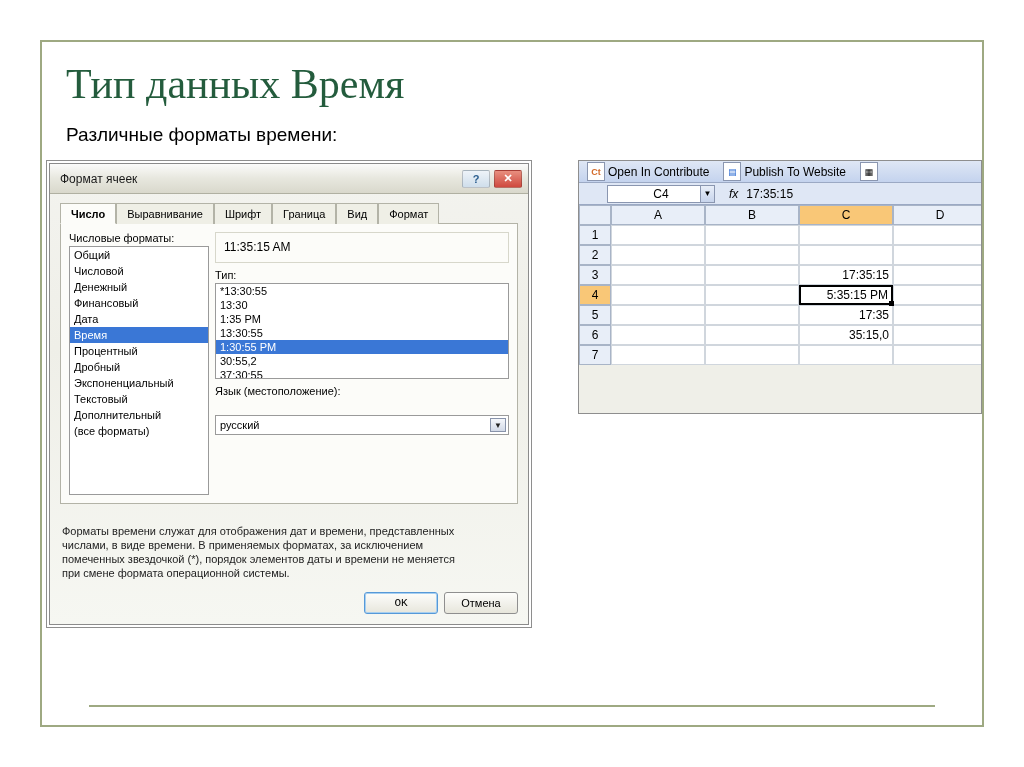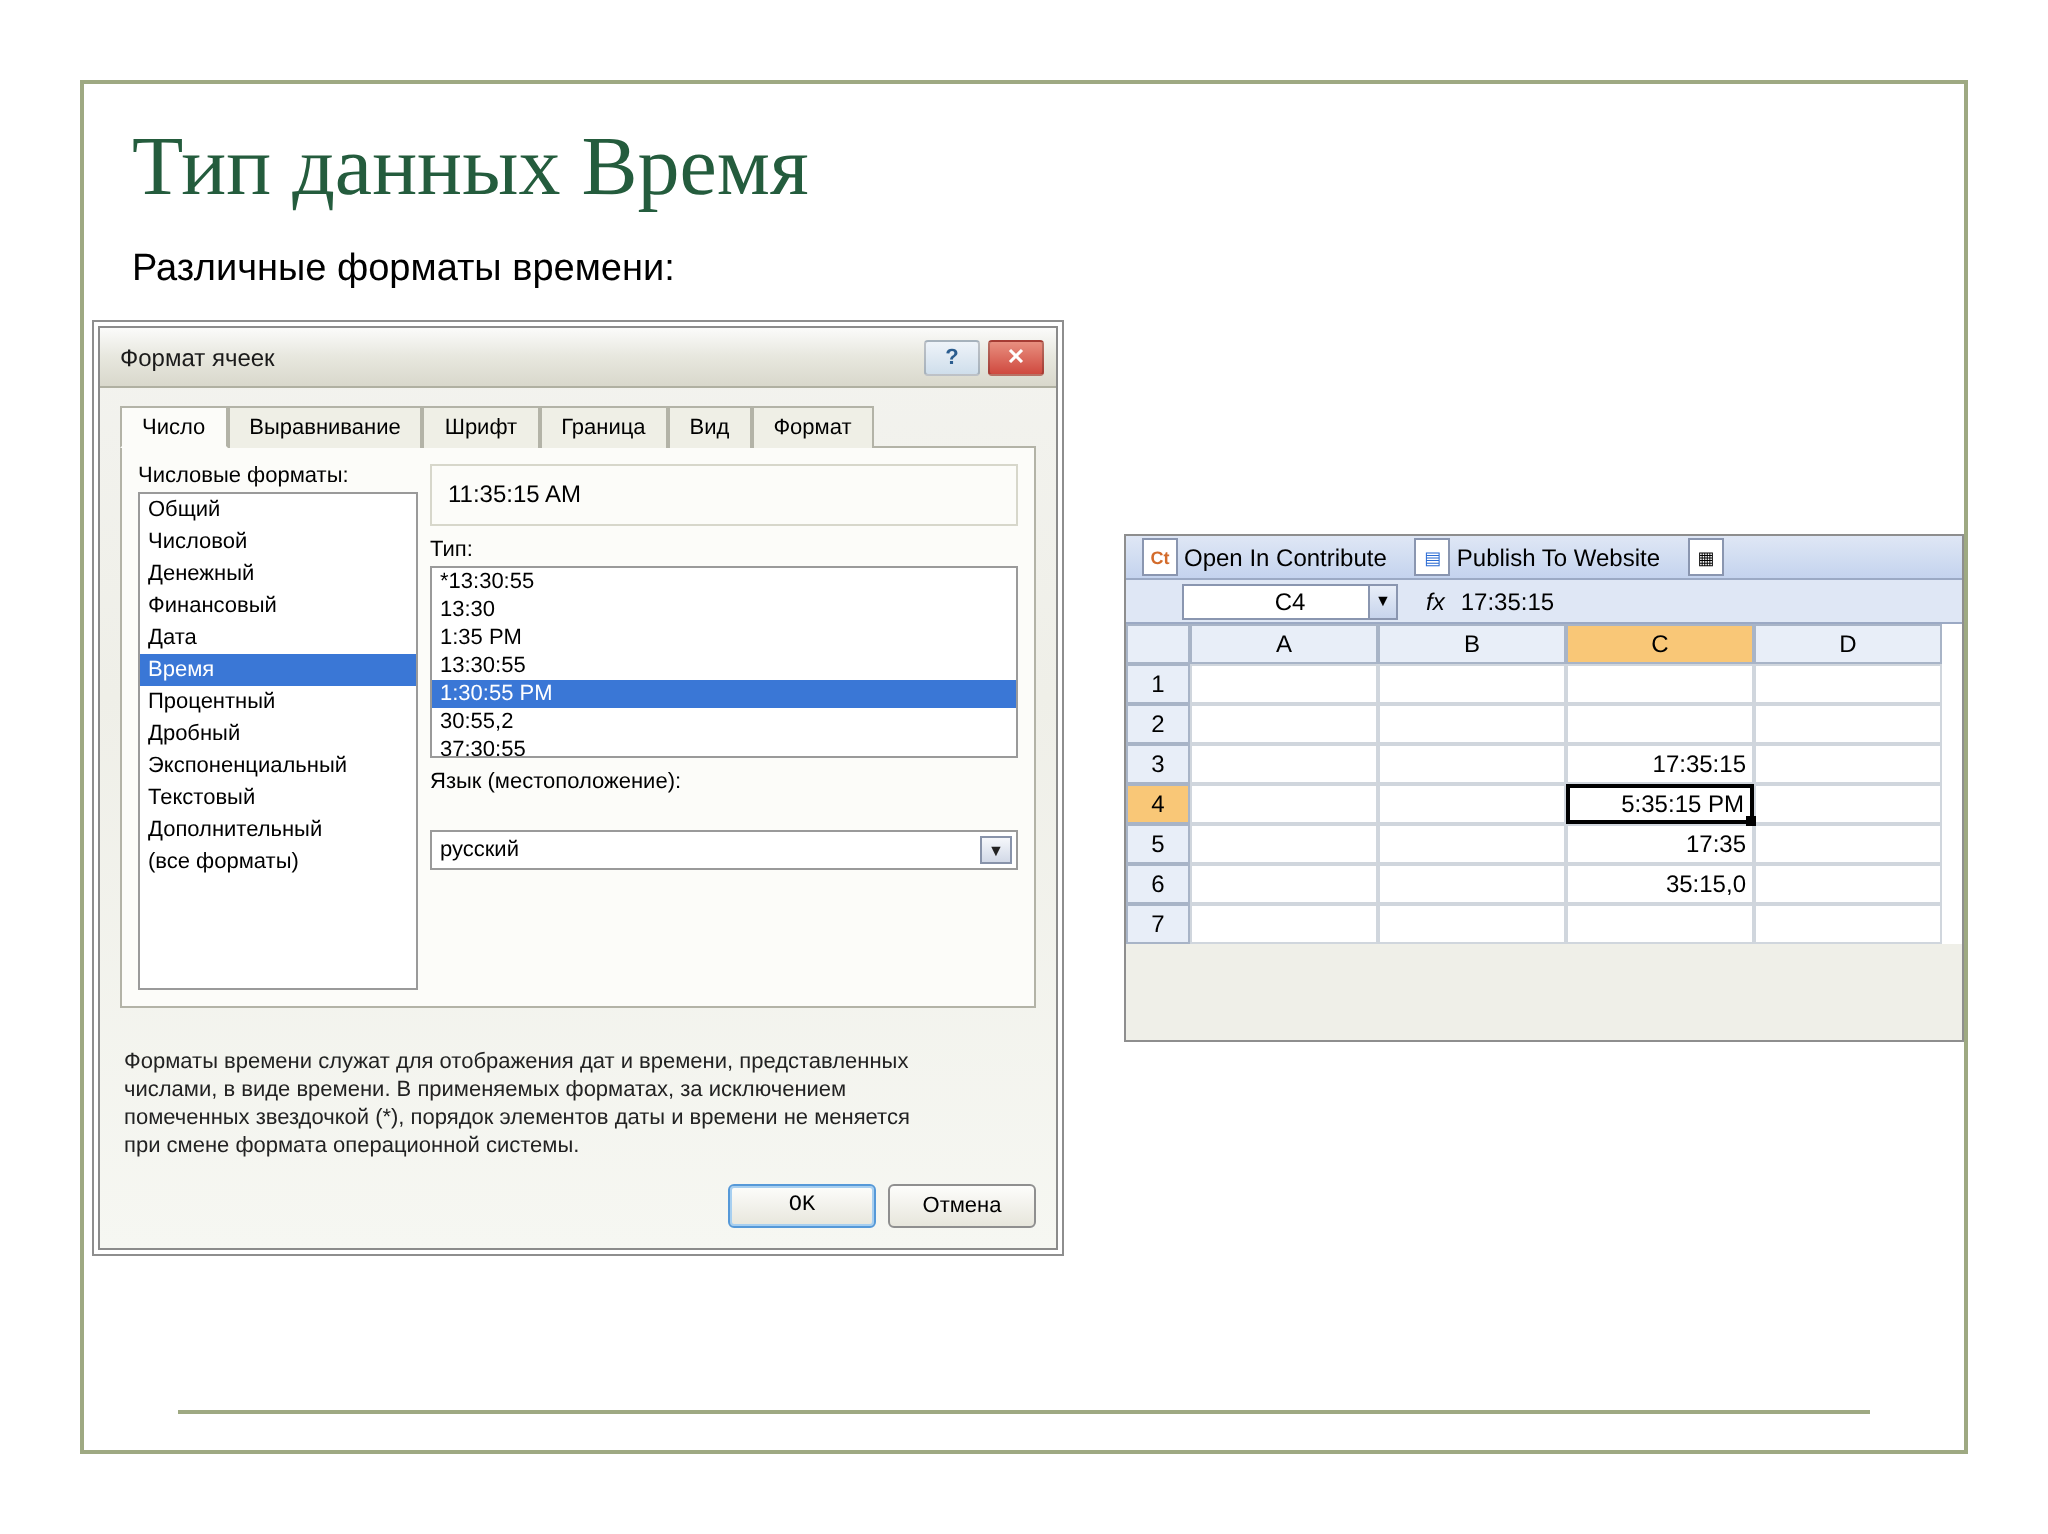--- a/index.html
+++ b/index.html
@@ -26,22 +26,21 @@
     padding: 18px 24px 0 24px;
   }
   .subtitle {
     font-size: 19px;
     color: #000;
     padding: 16px 24px 8px 24px;
   }
   .content {
     display: flex;
     padding: 6px 0 0 0;
-    gap: 30px;
-    align-items: center;
+    gap: 46px;
   }
   
   .dialog-outer {
     margin-left: 4px;
     border: 1px solid #8e8e8e;
     padding: 2px;
   }
   .dialog {
     width: 480px;
     background: linear-gradient(180deg,#f3f3ef 0%,#efefe8 40%,#f6f7f2 100%);
@@ -82,21 +81,21 @@
     border: 1px solid #b3b3a7;
     border-bottom: none;
     background: #efefe6;
     padding: 4px 10px 3px 10px;
     font-size: 11px;
     position: relative;
     top: 1px;
   }
   .tab.active {
     background: #fcfcf9;
-    font-weight: normal;
+    font-weight: bold;
     border-bottom: 1px solid #fcfcf9;
   }
   .tabcontent {
     border: 1px solid #b3b3a7;
     border-top: none;
     background: #fcfcf9;
     padding: 8px;
     height: 280px;
     display: flex;
     gap: 6px;

